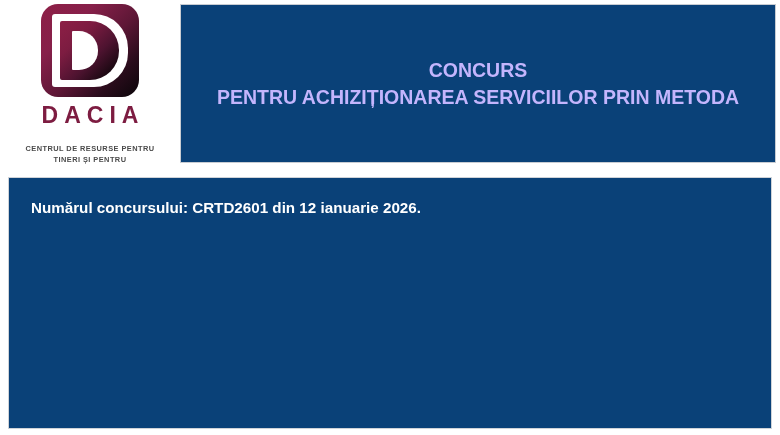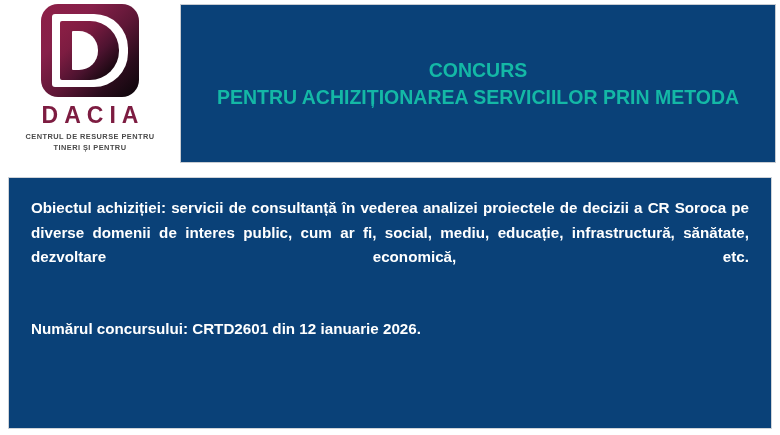--- a/index.html
+++ b/index.html
@@ -69,21 +69,21 @@
   .logo-wordmark {
     margin-top: 7px;
     font-size: 23px;
     font-weight: bold;
     letter-spacing: 6px;
     color: #7d1c41;
     line-height: 1;
     text-indent: 6px;
   }
   .logo-sub {
-    margin-top: 5px;
+    margin-top: 17px;
     font-size: 7.4px;
     font-weight: bold;
     letter-spacing: 0.45px;
     color: #4a4a4a;
     line-height: 1.42;
     text-align: center;
   }
 
   
   .header-banner {
@@ -96,21 +96,21 @@
     border: 1px solid #c8ccd2;
     box-sizing: border-box;
     display: flex;
     flex-direction: column;
     align-items: center;
     justify-content: center;
     padding: 0 6px;
     box-sizing: border-box;
   }
   .header-line {
-    color: #14b8a6;
+    color: #c4b5fd;
     font-size: 19.5px;
     font-weight: bold;
     line-height: 1.35;
     text-align: center;
     white-space: nowrap;
   }
 
   
   .body-panel {
     position: absolute;
@@ -159,15 +159,14 @@
     <div>TINERI ȘI PENTRU</div>
   </div>
 </div>
 
 <div class="header-banner">
   <div class="header-line">CONCURS</div>
   <div class="header-line">PENTRU ACHIZIȚIONAREA SERVICIILOR PRIN METODA</div>
 </div>
 
 <div class="body-panel">
-  <p class="body-para justified">Obiectul achiziției: servicii de consultanță în vederea analizei proiectele de decizii a CR Soroca pe diverse domenii de interes public, cum ar fi, social, mediu, educație, infrastructură, sănătate, dezvoltare economică, etc.</p>
   <p class="body-para">Numărul concursului: CRTD2601 din 12 ianuarie 2026.</p>
 </div>
 
 </body></html>

